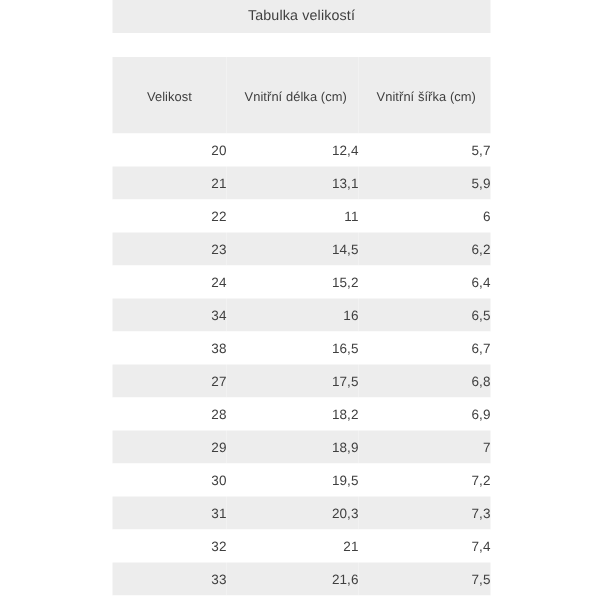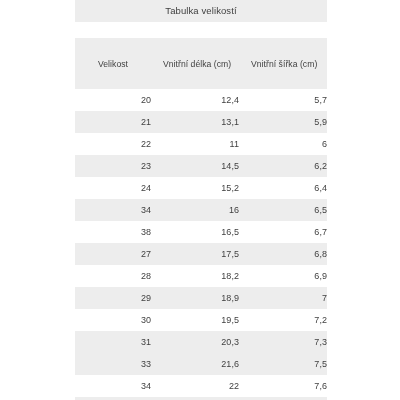--- a/index.html
+++ b/index.html
@@ -168,20 +168,25 @@
           <tr>
             <td>30</td>
             <td>19,5</td>
             <td>7,2</td>
           </tr>
           <tr class="alt">
             <td>31</td>
             <td>20,3</td>
             <td>7,3</td>
           </tr>
+          <tr>
+            <td>32</td>
+            <td>21</td>
+            <td>7,4</td>
+          </tr>
           <tr class="alt">
             <td>33</td>
             <td>21,6</td>
             <td>7,5</td>
           </tr>
           <tr>
             <td>34</td>
             <td>22</td>
             <td>7,6</td>
           </tr>

